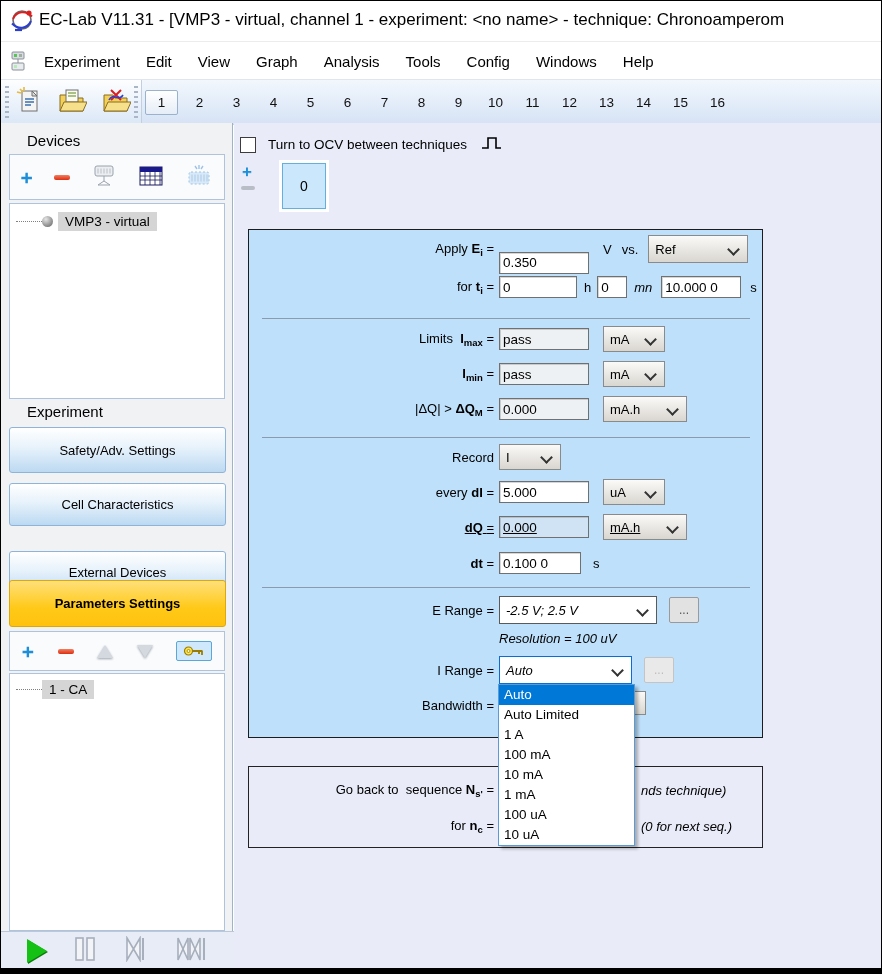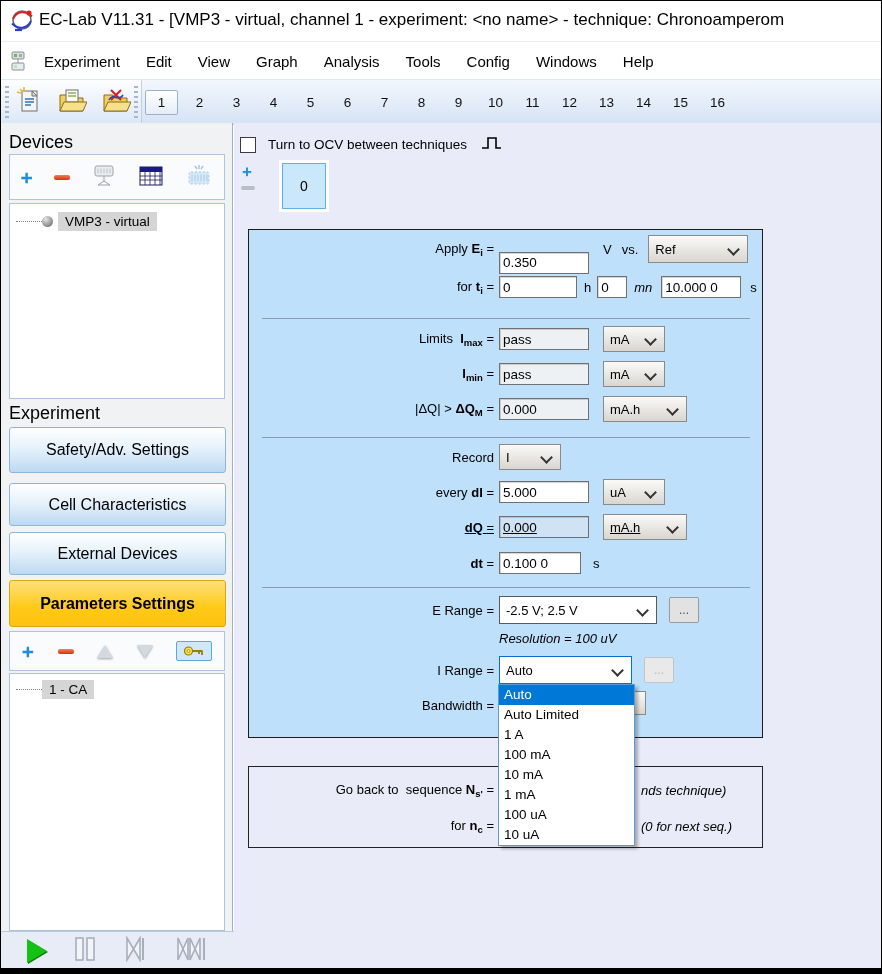--- a/index.html
+++ b/index.html
@@ -16,30 +16,30 @@
   .menuitem{padding:0 13px;font-size:15px;cursor:default;}
   .toolband{position:absolute;left:0;top:78px;right:0;height:44px;background:linear-gradient(#fdfeff,#dbe7f7);border-top:1px solid #dfe6f0;border-bottom:1px solid #c9d4e4;}
   .grip{position:absolute;top:6px;bottom:6px;width:4px;background:repeating-linear-gradient(to bottom,#aab6c6 0 2px,transparent 2px 5px);}
   .fileicons{position:absolute;left:14px;top:6px;display:flex;gap:14px;align-items:center;}
   .fileicons svg{display:block;}
   .chanbar{position:absolute;left:140px;top:0;bottom:0;right:0;background:linear-gradient(#f2f7fd,#d6e3f5);display:flex;align-items:center;border-left:1px solid #c3cfdf;}
   .chan{width:37px;text-align:center;font-size:13.5px;color:#111;}
   .chan.sel{background:linear-gradient(#ffffff,#e6edf7);border:1px solid #9ab2ce;border-radius:2px;width:31px;margin:0 3px;padding:4px 0;}
   
   .leftcol{position:absolute;left:0;top:122px;width:232px;bottom:0;background:#f1f2f4;border-right:1px solid #9fb2c8;box-sizing:border-box;}
-  .sectlabel{position:absolute;left:8px;font-size:18px;}
+  .sectlabel{position:absolute;left:26px;font-size:15px;}
   .box{position:absolute;left:8px;width:216px;border:1px solid #aec4de;background:#fff;box-sizing:border-box;}
   .iconrow{background:#fafbfc;display:flex;align-items:center;justify-content:space-around;}
   .treeitem{position:absolute;display:flex;align-items:center;}
   .dotline{width:26px;height:1px;border-top:1px dotted #808080;}
   .sphere{width:11px;height:11px;border-radius:50%;background:radial-gradient(circle at 35% 30%,#e6e6e6,#9a9a9a 55%,#606060);margin-right:5px;}
   .treesel{background:#d5d5d5;padding:2px 7px;font-size:13.5px;}
   .expbtn{position:absolute;left:8px;width:217px;border:1px solid #8fb4d9;border-radius:3px;
     background:linear-gradient(#ffffff,#e7f2fb 45%,#bcd9f2);display:flex;align-items:center;justify-content:center;
-    font-size:16px;box-sizing:border-box;cursor:default;}
+    font-size:13px;box-sizing:border-box;cursor:default;}
   .expbtn.active{background:linear-gradient(#ffe07a,#ffc918 60%,#ffc20e);border-color:#dda80a;font-weight:bold;}
   .minitool{display:flex;align-items:center;justify-content:space-around;background:#fafbfc;}
   .plusglyph{color:#1e8ed8;font-size:21px;font-weight:bold;line-height:1;text-shadow:0 1px 0 #bcdcf2;}
   .minusbar{width:16px;height:5px;background:linear-gradient(#f08060,#dd2c10);border-radius:2px;}
   .tri{width:0;height:0;border-left:8px solid transparent;border-right:8px solid transparent;}
   .tri.up{border-bottom:13px solid #d4d9e0;filter:drop-shadow(0 1px 1px #9aa2ad);}
   .tri.down{border-top:13px solid #d4d9e0;filter:drop-shadow(0 1px 1px #9aa2ad);}
   .keybtn{border:1px solid #5aa7d8;background:#cfe8fb;border-radius:2px;padding:2px 6px;display:flex;align-items:center;}
   .playbar{position:absolute;left:0;top:930px;width:233px;height:38px;background:#e8ecf6;border-top:1px solid #bcc7d8;display:flex;align-items:center;gap:26px;padding-left:26px;box-sizing:border-box;}
   .playtri{width:0;height:0;border-left:20px solid #14c114;border-top:12px solid transparent;border-bottom:12px solid transparent;filter:drop-shadow(1px 1px 0 #0a7a0a);}
@@ -57,21 +57,21 @@
   .lblcol{width:245px;text-align:right;padding-right:5px;flex:none;white-space:nowrap;}
   .link{}
   .sym{font-weight:bold;}
   .sub{font-weight:bold;font-size:9.5px;vertical-align:-3px;}
   .field{height:20px;border:1px solid #707070;box-shadow:inset 1px 1px 0 rgba(90,90,90,.25);background:#fff;
     font-family:"Liberation Sans",sans-serif;font-size:13.5px;padding:0 3px;box-sizing:content-box;}
   .field.dis{background:#eef1f3;}
   .field.disblue{background:#cfe3f5;}
   .gcombo{height:26px;background:linear-gradient(#fbfaf8,#d9d6d0);border:1px solid #8a8a8a;display:flex;align-items:center;
     padding-left:6px;box-sizing:border-box;justify-content:space-between;}
-  .wcombo{height:28px;background:#fff;border:1px solid #5a5a5a;display:flex;align-items:center;padding-left:6px;box-sizing:border-box;justify-content:space-between;}
+  .wcombo{height:28px;background:#fff;border:1px solid #5a5a5a;display:flex;align-items:center;padding-left:6px;box-sizing:border-box;justify-content:space-between;font-style:italic;}
   .wcombo.focus{border:1px solid #0a6cd6;}
   .chev{width:7px;height:7px;border-right:2px solid #333;border-bottom:2px solid #333;transform:rotate(45deg);margin-right:9px;flex:none;}
   .morebtn{width:28px;height:24px;background:#e2e2e2;border:1px solid #9a9a9a;border-radius:2px;color:#555;
     display:flex;align-items:center;justify-content:center;font-size:12px;}
   .morebtn.dis{background:#e9e9e9;border-color:#c4c4c4;color:#bdbdbd;}
   .fsep{position:absolute;left:13px;width:488px;height:1px;background:#8a9bb0;}
   .resol{position:absolute;left:250px;font-style:italic;font-size:13px;}
   .sliver{position:absolute;width:12px;height:24px;background:linear-gradient(#fbfaf8,#d9d6d0);border:1px solid #8a8a8a;box-sizing:border-box;}
   .ddlist{position:absolute;left:264px;top:561px;width:135px;background:#fff;border:1px solid #5a9bd4;
     box-shadow:3px 3px 3px rgba(0,0,0,.28);z-index:50;}
@@ -216,21 +216,21 @@
         <span class="dotline"></span>
         <span class="sphere"></span>
         <span class="treesel">VMP3 - virtual</span>
       </div>
     </div>
 
     <span class="sectlabel" style="top:280px;">Experiment</span>
 
     <div class="expbtn" style="top:304px;height:46px;">Safety/Adv. Settings</div>
     <div class="expbtn" style="top:360px;height:43px;">Cell Characteristics</div>
-    <div class="expbtn" style="top:409px;height:43px;">External Devices</div>
+    <div class="expbtn" style="top:428px;height:43px;">External Devices</div>
     <div class="expbtn active" style="top:457px;height:47px;">Parameters Settings</div>
 
     <div class="box minitool" style="top:508px;height:40px;">
       <span class="plusglyph">+</span>
       <span class="minusbar"></span>
       <span class="tri up"></span>
       <span class="tri down"></span>
       <span class="keybtn">
         <svg width="22" height="14" viewBox="0 0 22 14">
           <circle cx="5.5" cy="7" r="4" fill="#ffe44d" stroke="#9a7d00" stroke-width="1.2"></circle>

